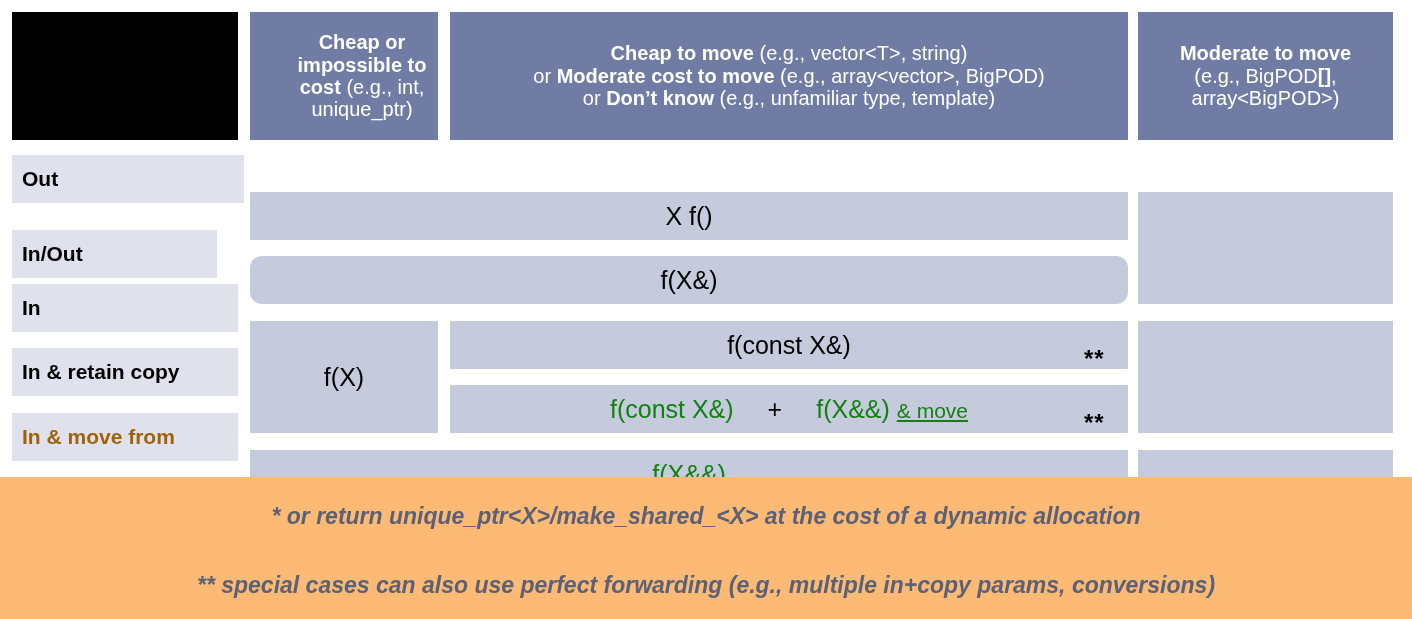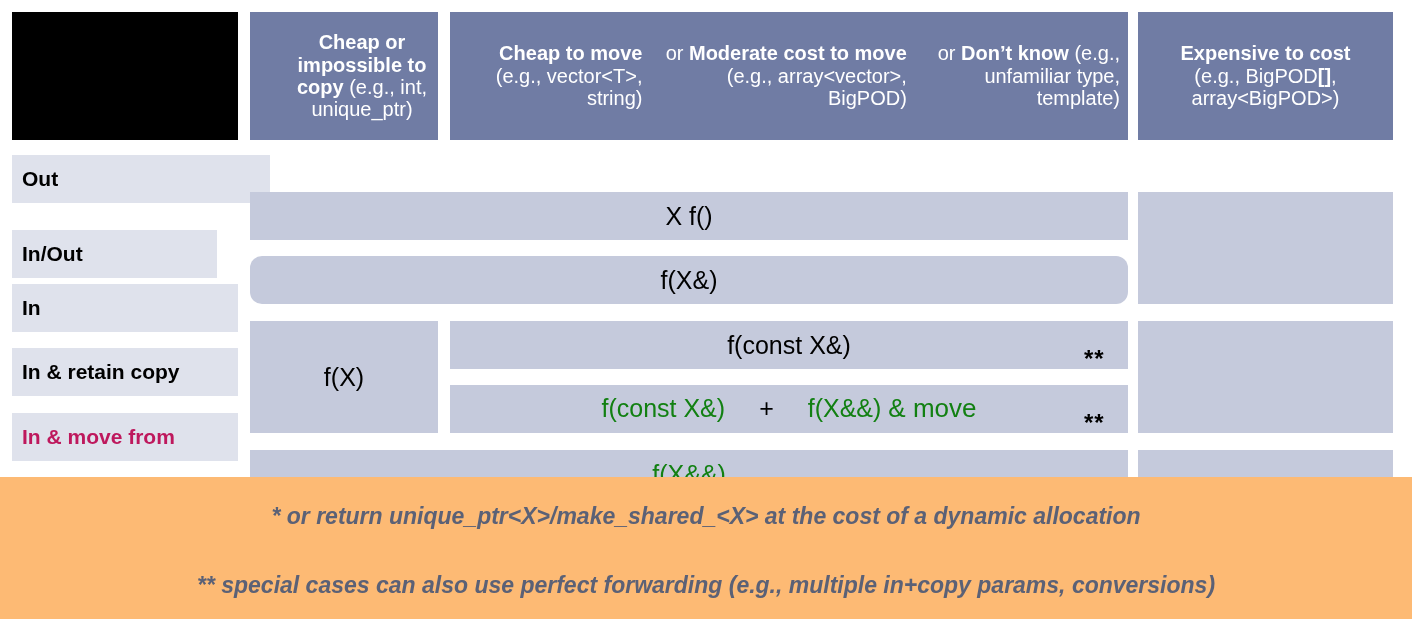--- a/index.html
+++ b/index.html
@@ -49,35 +49,35 @@
   
   .row-header {
     background: #DFE2EC;
     color: #000000;
     font-weight: bold;
     font-size: 21px;
     justify-content: flex-start;
     text-align: left;
     padding-left: 10px;
   }
-  .row-header.green { color: #be185d; }
+  .row-header.green { color: #a16207; }
 
   
   .body-cell {
     background: #C5CADC;
     color: #000000;
     font-size: 25px;
     font-weight: normal;
     margin-top: 37px;
   }
   .body-cell.empty { font-size: 0; }
 
   .green { color: #128012; }
   .plus  { color: #000000; }
-  .small { font-size: 26px; }
+  .small { font-size: 21px; text-decoration: underline; }
 
   .stars {
     position: absolute;
     color: #000000;
     font-size: 24px;
     font-weight: bold;
     letter-spacing: 1px;
     line-height: 1;
   }
 
@@ -112,37 +112,37 @@
 </head>
 <body>
 
 <div class="slide">
 
   <div class="cell corner-block" style="left:12px; top:12px; width:226px; height:128px;"></div>
 
   <div class="cell col-header" style="left:250px; top:12px; width:188px; height:128px; flex-direction:column;padding-left:44px;">
     <div><span class="b">Cheap or</span></div>
     <div><span class="b">impossible to</span></div>
-    <div><span class="b">copy</span> (e.g., int,</div>
+    <div><span class="b">cost</span> (e.g., int,</div>
     <div>unique_ptr)</div>
   </div>
 
-  <div class="cell col-header" style="left:450px; top:12px; width:678px; height:128px; flex-direction:row;text-align:right;">
+  <div class="cell col-header" style="left:450px; top:12px; width:678px; height:128px; flex-direction:column;">
     <div><span class="b">Cheap to move</span> (e.g., vector&lt;T&gt;, string)</div>
     <div>or <span class="b">Moderate cost to move</span> (e.g., array&lt;vector&gt;, BigPOD)</div>
     <div>or <span class="b">Don’t know</span> (e.g., unfamiliar type, template)</div>
   </div>
 
   <div class="cell col-header" style="left:1138px; top:12px; width:255px; height:128px; flex-direction:column;">
-    <div><span class="b">Expensive to cost</span></div>
+    <div><span class="b">Moderate to move</span></div>
     <div>(e.g., BigPOD<span class="b">[]</span>,</div>
     <div>array&lt;BigPOD&gt;)</div>
   </div>
 
-  <div class="cell row-header" style="left:12px; top:155px; width:258px; height:48px;">
+  <div class="cell row-header" style="left:12px; top:155px; width:232px; height:48px;">
     <span>Out</span>
   </div>
 
   <div class="cell row-header" style="left:12px; top:230px; width:205px; height:48px;">
     <span>In/Out</span>
   </div>
 
   <div class="cell row-header" style="left:12px; top:284px; width:226px; height:48px;">
     <span>In</span>
   </div>

